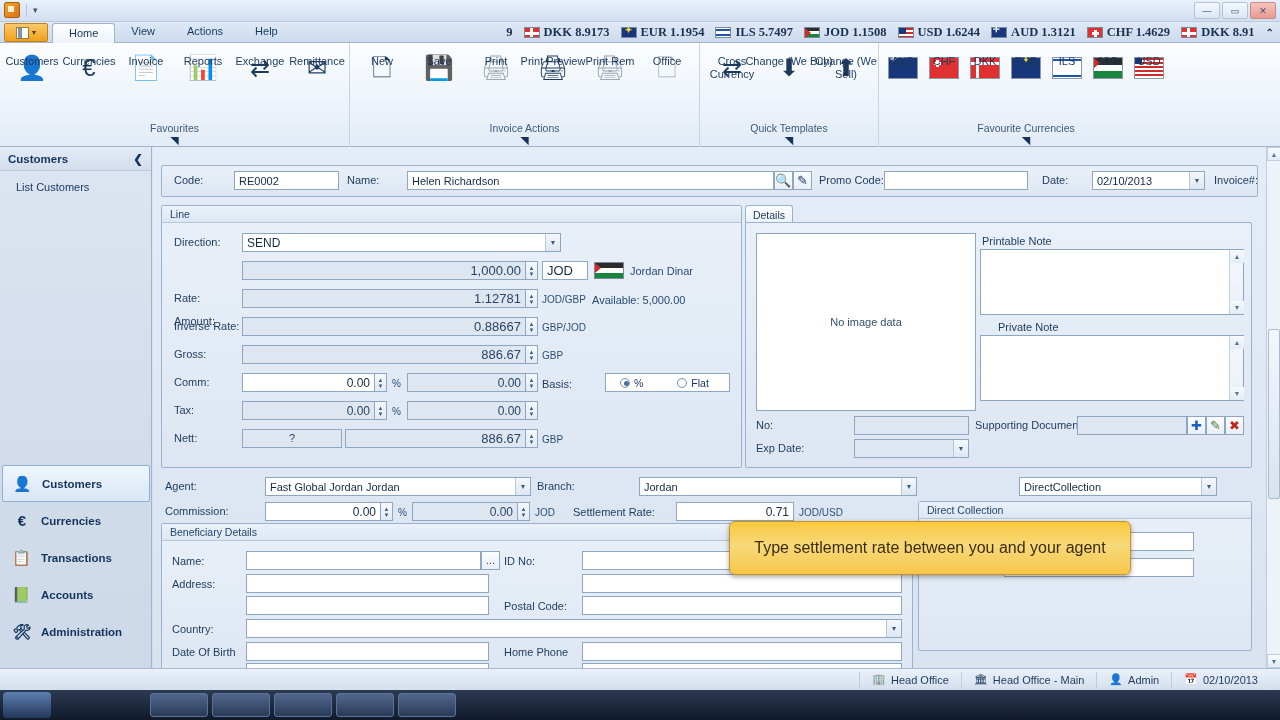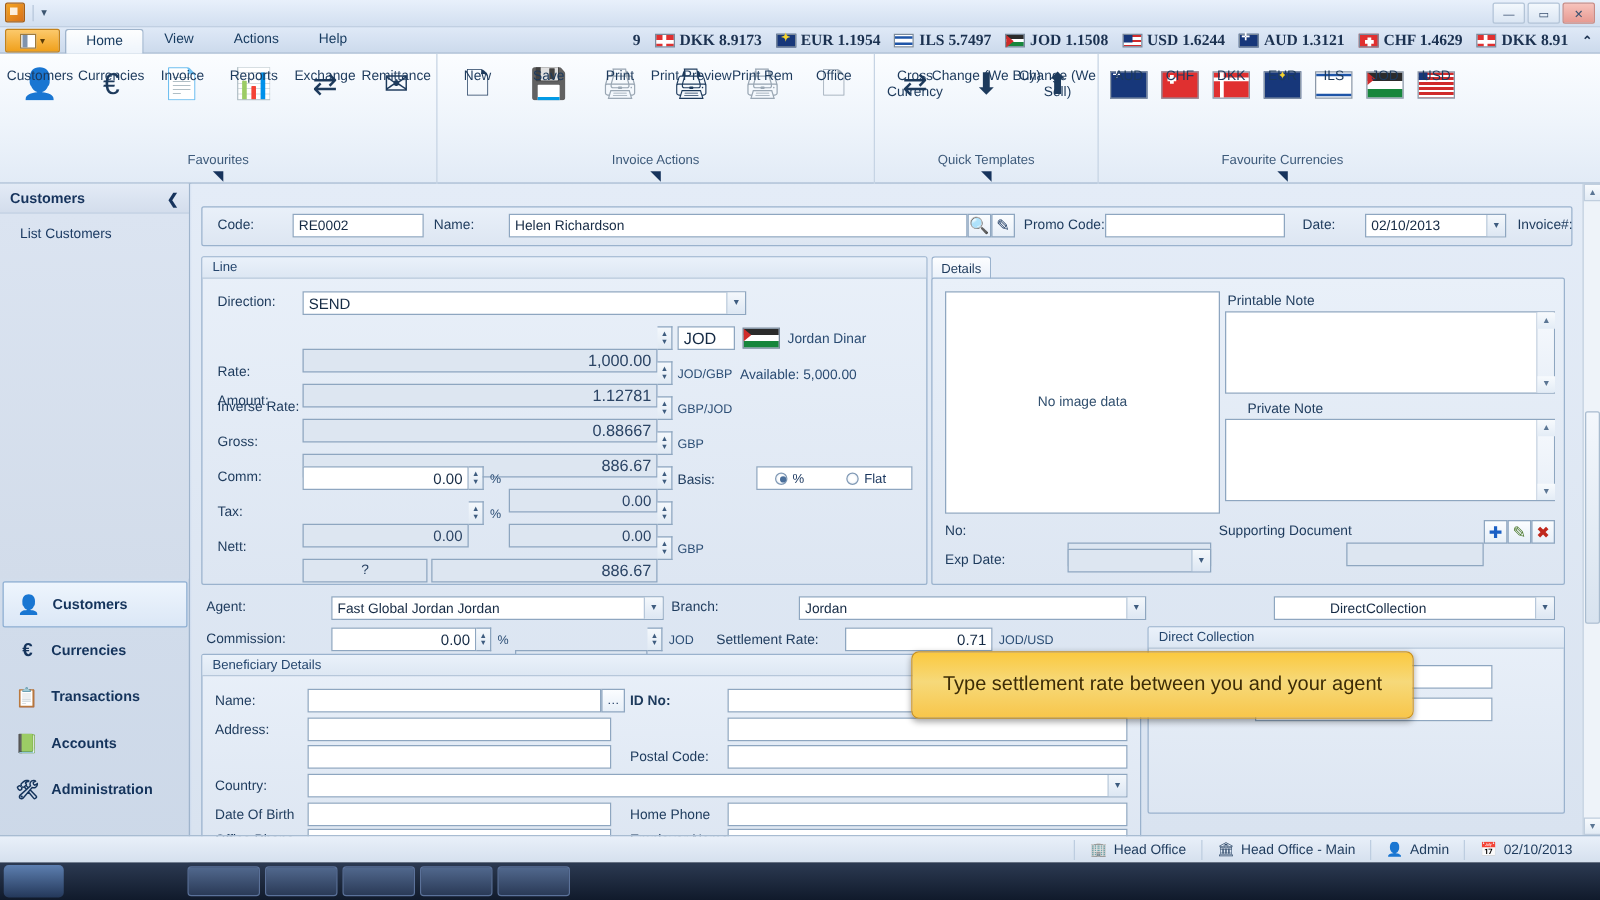--- a/index.html
+++ b/index.html
@@ -117,21 +117,21 @@
   .panel { position:absolute; border:1px solid #9ab2cd; border-radius:2px;
     background:linear-gradient(#e9f0f9,#dde6f2); }
   .panel-cap { position:absolute; left:0; top:0; height:17px; width:100%;
     background:linear-gradient(#eaf1fa,#dde7f3); border-bottom:1px solid #b6c7da;
     font-size:10.5px; color:#24456d; padding:2px 0 0 8px; }
   .lbl { position:absolute; font-size:11px; color:#1d3a5c; }
   input.fld, .fld {
     position:absolute; border:1px solid #8ea6c0; background:#fff;
     font-family:"Liberation Sans", sans-serif; font-size:11px; color:#152a44;
     padding:1px 4px; height:19px; line-height:15px; outline:none; }
-  .fld.ro { background:#dde6f1; color:#2b4465;margin-top:18px; }
+  .fld.ro { background:#dde6f1; color:#2b4465; }
   .fld.r { text-align:right; }
   .spin { position:absolute; width:12px; height:19px; border:1px solid #8ea6c0;
     border-left:none; background:linear-gradient(#f4f8fc,#e1eaf4);
     display:flex; flex-direction:column; align-items:center; justify-content:center;
     font-size:6px; line-height:6px; color:#3e5c7f; }
   .ddl { position:absolute; height:19px; border:1px solid #8ea6c0; background:#fff;
     display:flex; align-items:center; }
   .ddl span.v { flex:1; padding-left:4px; font-size:11px; color:#152a44; }
   .ddl .arw { width:15px; height:17px; border-left:1px solid #b6c7da;
     background:linear-gradient(#f4f8fc,#dde7f3);
@@ -428,21 +428,21 @@
         <span class="arw">▼</span>
       </div>
       <div class="lbl" style="left:1052px;top:8px;">Invoice#:</div>
       <input class="fld ro" readonly="" style="left: 1108px; top: 5px; width: 124px;" value="">
     </div>
 
     <div class="panel" style="left:8px;top:58px;width:581px;height:263px;">
       <div class="panel-cap">Line</div>
 
       <div class="lbl" style="left:12px;top:30px;">Direction:</div>
-      <div class="ddl" style="left:80px;top:27px;width:355px;">
+      <div class="ddl" style="left:80px;top:27px;width:319px;">
         <span class="v" style="font-size:12px;">SEND</span>
         <span class="arw">▼</span>
       </div>
 
       <div class="lbl" style="left:12px;top:70px;margin-top:39px;">Amount:</div>
       <input class="fld ro r" style="left: 80px; top: 55px; width: 284px; font-size: 13px;" value="1,000.00">
       <div class="spin" style="left:364px;top:55px;">
           <span>▲</span>
           <span>▼</span>
         </div>
@@ -583,38 +583,38 @@
       <div class="spin" style="left:357px;top:27px;">
           <span>▲</span>
           <span>▼</span>
         </div>
       <div class="unit" style="left:374px;top:32px;">JOD</div>
       <div class="lbl" style="left:412px;top:31px;">Settlement Rate:</div>
       <input class="fld r" style="left: 515px; top: 27px; width: 118px; font-size: 12px;" value="0.71">
       <div class="unit" style="left:638px;top:32px;">JOD/USD</div>
     </div>
 
-    <div class="ddl" style="left:866px;top:330px;width:225px;padding-left:40px;">
+    <div class="ddl" style="left:866px;top:330px;width:198px;">
       <span class="v">DirectCollection</span>
       <span class="arw">▼</span>
     </div>
 
     <div class="panel" style="left:765px;top:354px;width:334px;height:150px;">
       <div class="panel-cap">Direct Collection</div>
       <input class="fld" style="left: 85px; top: 30px; width: 190px;">
       <input class="fld" style="left: 85px; top: 56px; width: 190px;">
     </div>
 
     <div class="panel" style="left:8px;top:376px;width:752px;height:152px;">
       <div class="panel-cap">Beneficiary Details</div>
 
       <div class="lbl" style="left:10px;top:31px;">Name:</div>
       <input class="fld" style="left: 84px; top: 27px; width: 235px;" value="">
       <div class="iconbtn" style="left:319px;top:27px;font-size:10px;">…</div>
-      <div class="lbl" style="left:342px;top:31px;font-weight:bold;">ID No:</div>
+      <div class="lbl" style="left:342px;top:31px;">ID No:</div>
       <input class="fld" style="left: 420px; top: 27px; width: 320px;" value="">
 
       <div class="lbl" style="left:10px;top:54px;">Address:</div>
       <input class="fld" style="left: 84px; top: 50px; width: 243px;" value="">
       <input class="fld" style="left: 420px; top: 50px; width: 320px;" value="">
 
       <input class="fld" style="left: 84px; top: 72px; width: 243px;" value="">
       <div class="lbl" style="left:342px;top:76px;">Postal Code:</div>
       <input class="fld" style="left: 420px; top: 72px; width: 320px;" value="">
 

